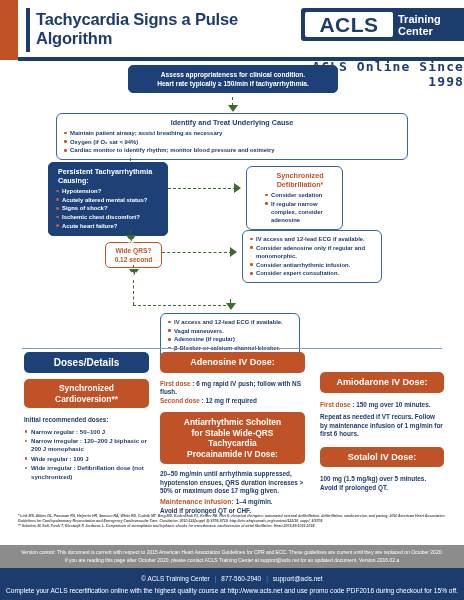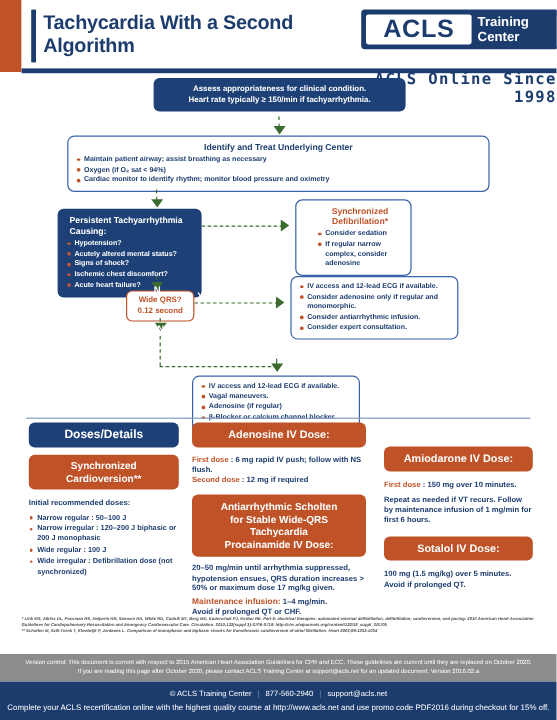--- a/index.html
+++ b/index.html
@@ -224,21 +224,21 @@
   .foot-r2 { font-size: 6.6px; padding-top: 5px; }
 </style>
 </head>
 <body>
 
 <div id="page">
 
   <div class="hdr-stripe"></div>
   <div class="hdr-bar"></div>
   <div class="hdr-rule-left"></div>
-  <div class="hdr-title">Tachycardia With a Second Algorithm</div>
+  <div class="hdr-title">Tachycardia Signs a Pulse Algorithm</div>
   <div class="hdr-underline"></div>
 
   <div class="logo-wrap">
     <div class="logo-box">
       <div class="logo-acls">ACLS</div>
       <div class="logo-right">
         <span>Training</span>
         <span>Center</span>
       </div>
       <span class="logo-tm">™</span>
@@ -250,32 +250,32 @@
 
     <div class="nbox" style="left:128px; top:3px; width:210px;">
       <div class="bx-line">Assess appropriateness for clinical condition.</div>
       <div class="bx-line">Heart rate typically ≥ 150/min if tachyarrhythmia.</div>
     </div>
 
     <div class="vline" style="left:232px; top:35px; height:9px;"></div>
     <div class="arw-d" style="left:228px; top:43px;"></div>
 
     <div class="wbox" style="left:56px; top:51px; width:352px;">
-      <div class="bx-title">Identify and Treat Underlying Center</div>
+      <div class="bx-title">Identify and Treat Underlying Cause</div>
       <ul class="bl">
         <li>Maintain patient airway; assist breathing as necessary</li>
         <li>Oxygen (if O₂ sat &lt; 94%)</li>
         <li>Cardiac monitor to identify rhythm; monitor blood pressure and oximetry</li>
       </ul>
     </div>
 
     <div class="vline" style="left:130px; top:96px; height:9px;"></div>
     <div class="arw-d" style="left:126px; top:104px;"></div>
 
-    <div class="nbox" style="left:48px; top:112px; width:120px;">
+    <div class="nbox" style="left:48px; top:100px; width:120px;">
       <div class="bx-title" style="text-align:left; padding-left:3px;">Persistent Tachyarrhythmia Causing:</div>
       <ul class="bl">
         <li>Hypotension?</li>
         <li>Acutely altered mental status?</li>
         <li>Signs of shock?</li>
         <li>Ischemic chest discomfort?</li>
         <li>Acute heart failure?</li>
       </ul>
     </div>
 

